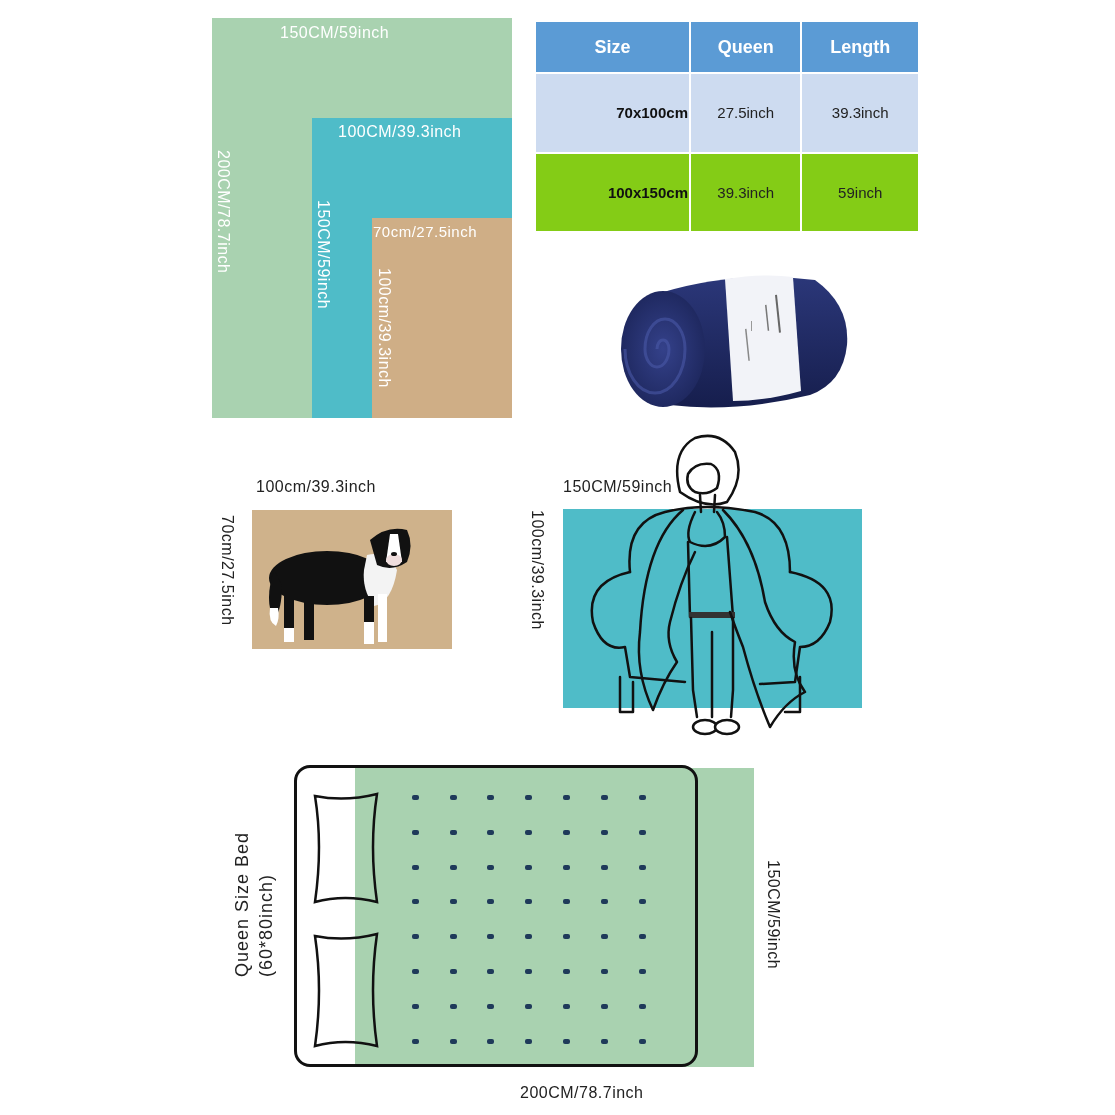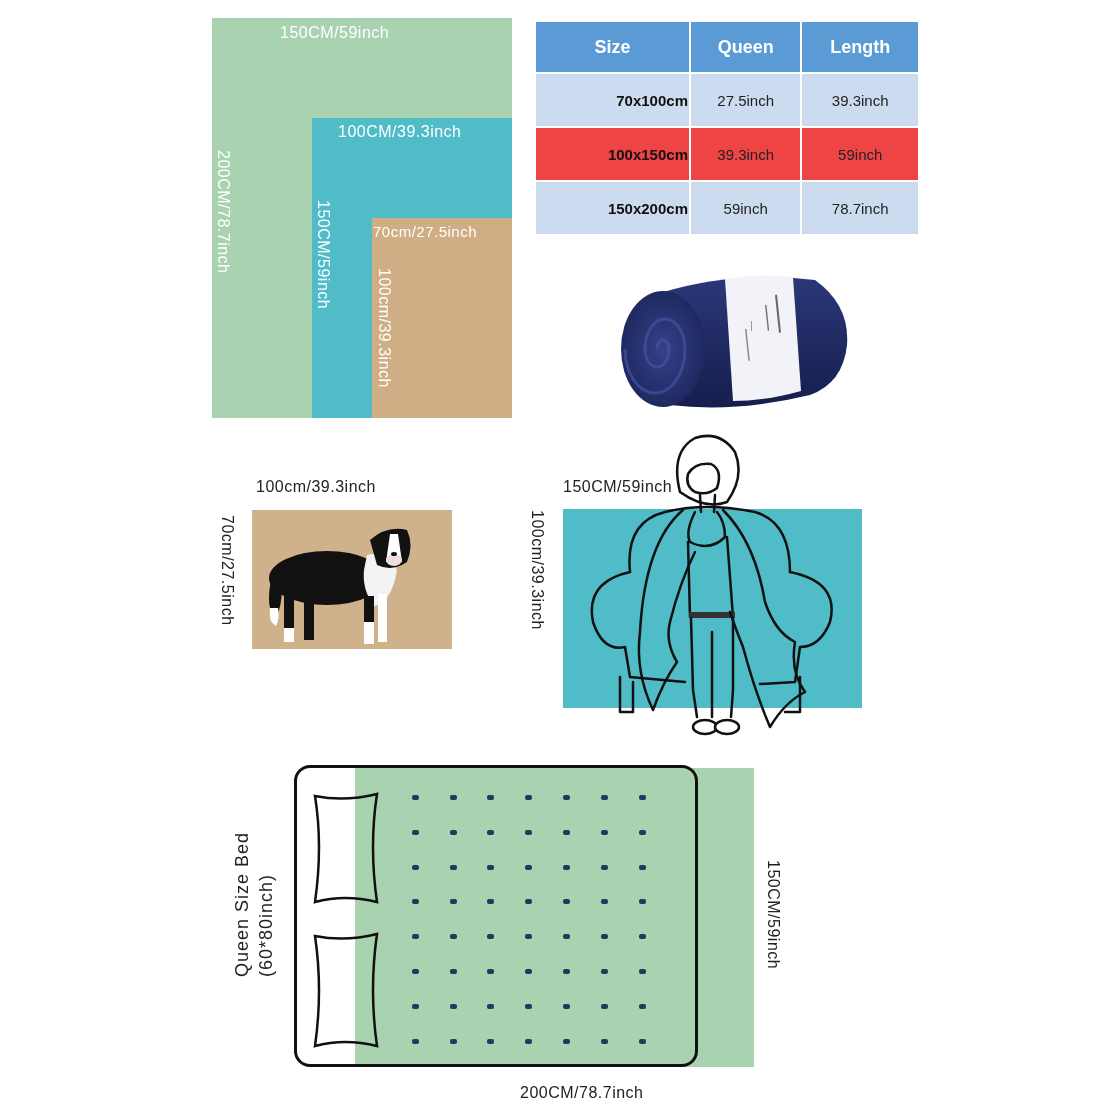--- a/index.html
+++ b/index.html
@@ -13,21 +13,21 @@
     
     #box-large { left: 212px; top: 18px; width: 300px; height: 400px; background: #a9d2b0; }
     #box-medium { left: 312px; top: 118px; width: 200px; height: 300px; background: #4fbcc8; }
     #box-small { left: 372px; top: 218px; width: 140px; height: 200px; background: #cfae86; }
 
     
     #size-table { left: 534px; top: 20px; width: 386px; height: 213px; border-collapse: separate; border-spacing: 2px; font-family: "Liberation Sans", "DejaVu Sans", sans-serif; }
     #size-table th { background: #5b9bd5; color: #ffffff; font-weight: bold; font-size: 18px; height: 48px; }
     #size-table td { font-size: 15px; text-align: center; height: 50px; color: #222; }
     #size-table tr.r1 td { background: #cddbf0; }
-    #size-table tr.r2 td { background: #ef4444; }
+    #size-table tr.r2 td { background: #84cc16; }
     #size-table tr.r3 td { background: #cddbf0; }
     #size-table td.size-col { font-weight: bold; color: #111; text-align: right; }
 
     
     #dog-panel { left: 252px; top: 510px; width: 200px; height: 139px; background: #cfb28b; }
 
     
     #person-panel { left: 563px; top: 509px; width: 299px; height: 199px; background: #4fbcc8; }
 
     
@@ -62,25 +62,20 @@
     <tr class="r1">
       <td class="size-col">70x100cm</td>
       <td>27.5inch</td>
       <td>39.3inch</td>
     </tr>
     <tr class="r2">
       <td class="size-col">100x150cm</td>
       <td>39.3inch</td>
       <td>59inch</td>
     </tr>
-    <tr class="r3">
-      <td class="size-col">150x200cm</td>
-      <td>59inch</td>
-      <td>78.7inch</td>
-    </tr>
   </tbody>
 </table>
 
 <div class="abs" style="left:615px; top:265px; width:240px; height:150px;">
   <svg width="240" height="150" viewBox="0 0 240 150">
     <defs>
       <radialGradient id="rollG" cx="50%" cy="50%" r="60%">
         <stop offset="0%" stop-color="#34418a"></stop>
         <stop offset="100%" stop-color="#1b2458"></stop>
       </radialGradient>

